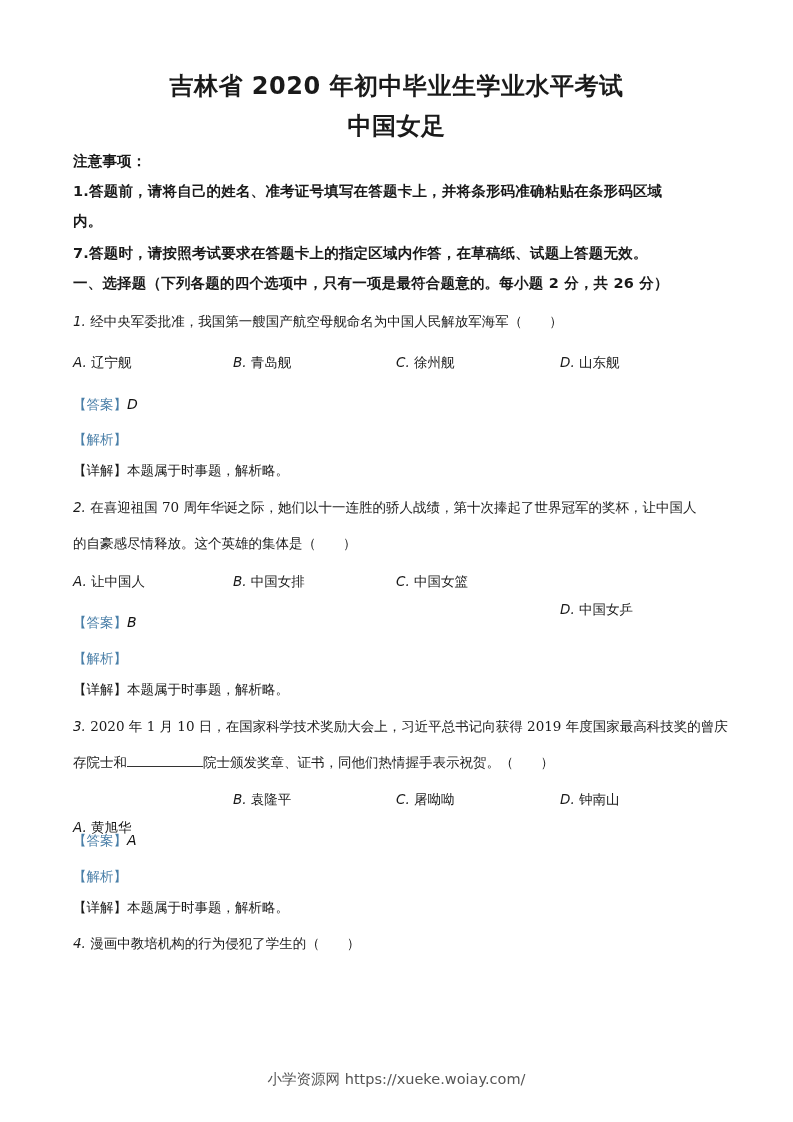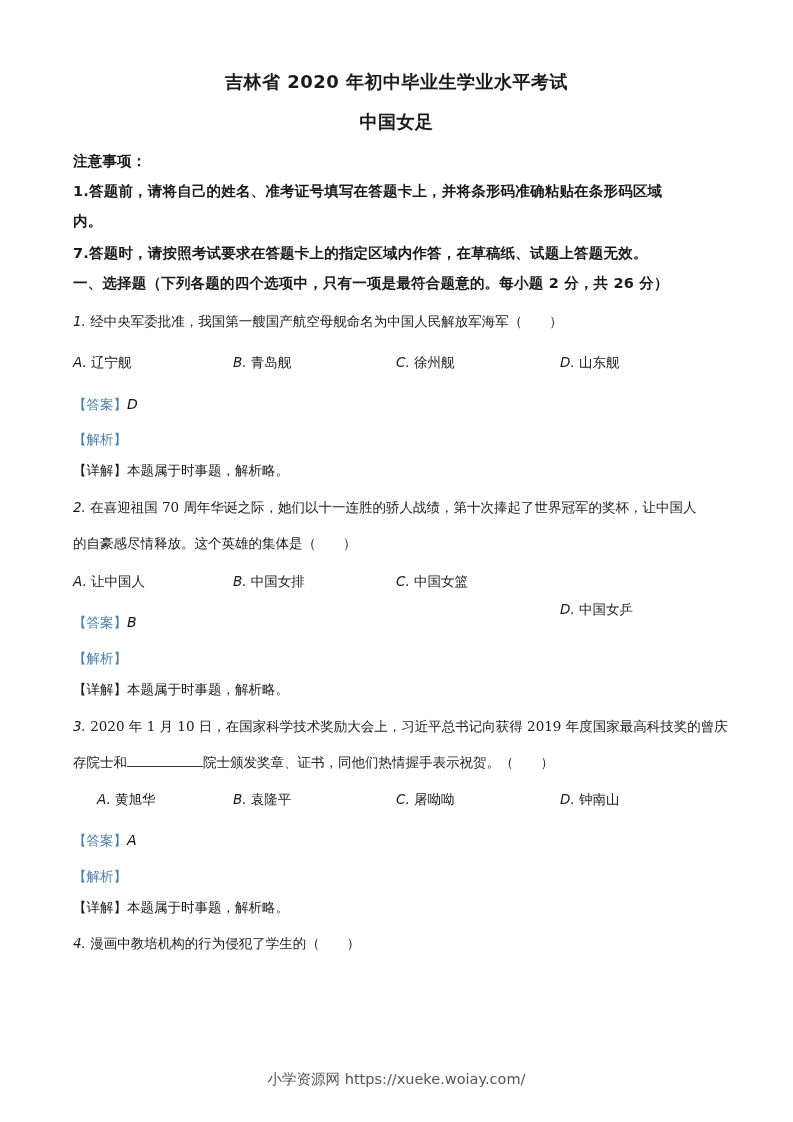--- a/index.html
+++ b/index.html
@@ -2,21 +2,21 @@
 <html><head>
 <meta charset="utf-8">
 <style>
   html, body { margin: 0; padding: 0; background: #ffffff; }
   body {
     width: 793px; height: 1122px; position: relative; overflow: hidden;
     font-family: "DejaVu Serif", "Liberation Serif", serif;
     color: #1a1a1a;
   }
   .abs { position: absolute; white-space: nowrap; }
-  .title { font-family: "DejaVu Sans", "Liberation Sans", sans-serif; font-weight: bold; font-size: 18px; left: 0; width: 793px; text-align: center; letter-spacing: 0.5px; }
+  .title { font-family: "DejaVu Sans", "Liberation Sans", sans-serif; font-weight: bold; font-size: 24px; left: 0; width: 793px; text-align: center; letter-spacing: 0.5px; }
   .notice { font-family: "DejaVu Sans", "Liberation Sans", sans-serif; font-weight: bold; font-size: 14.5px; left: 73px; letter-spacing: 0.2px; }
   .q { font-size: 13.5px; left: 73px; }
   .opt { font-size: 13.5px; }
   .lbl { font-size: 13.5px; left: 73px; }
   .blue { color: #4a7fa8; }
   .ans-val { font-family: "DejaVu Sans", "Liberation Sans", sans-serif; font-style: italic; color: #111; font-size: 14px; }
   .num { font-family: "DejaVu Sans", "Liberation Sans", sans-serif; font-style: italic; }
   .blank { display: inline-block; width: 76px; border-bottom: 1px solid #333; height: 12px; vertical-align: baseline; }
   .footer { font-family: "DejaVu Sans", "Liberation Sans", sans-serif; font-size: 14.5px; color: #555; left: 0; width: 793px; text-align: center; }
 </style>
@@ -57,21 +57,21 @@
 <div class="abs lbl blue" style="top:650px;">【解析】</div>
 <div class="abs lbl" style="top:681px;"><span>【详解】</span><span>本题属于时事题，解析略。</span></div>
 
 <div class="abs q" style="top:718px;">
   <span class="num">3.</span>
   <span>2020 年 1 月 10 日，在国家科学技术奖励大会上，习近平总书记向获得 2019 年度国家最高科技奖的曾庆</span>
 </div>
 <div class="abs q" style="top:754px;">
   <span>存院士和</span><span class="blank"></span><span>院士颁发奖章、证书，同他们热情握手表示祝贺。（　　）</span>
 </div>
-<div class="abs opt" style="top:791px;left:73px;margin-left:24px;"><span class="num">A.</span> <span>黄旭华</span></div>
+<div class="abs opt" style="top:819px;left:73px;"><span class="num">A.</span> <span>黄旭华</span></div>
 <div class="abs opt" style="top:791px;left:233px;"><span class="num">B.</span> <span>袁隆平</span></div>
 <div class="abs opt" style="top:791px;left:396px;"><span class="num">C.</span> <span>屠呦呦</span></div>
 <div class="abs opt" style="top:791px;left:560px;"><span class="num">D.</span> <span>钟南山</span></div>
 <div class="abs lbl" style="top:832px;"><span class="blue">【答案】</span><span class="ans-val">A</span></div>
 <div class="abs lbl blue" style="top:868px;">【解析】</div>
 <div class="abs lbl" style="top:899px;"><span>【详解】</span><span>本题属于时事题，解析略。</span></div>
 
 <div class="abs q" style="top:935px;">
   <span class="num">4.</span>
   <span>漫画中教培机构的行为侵犯了学生的（　　）</span>

